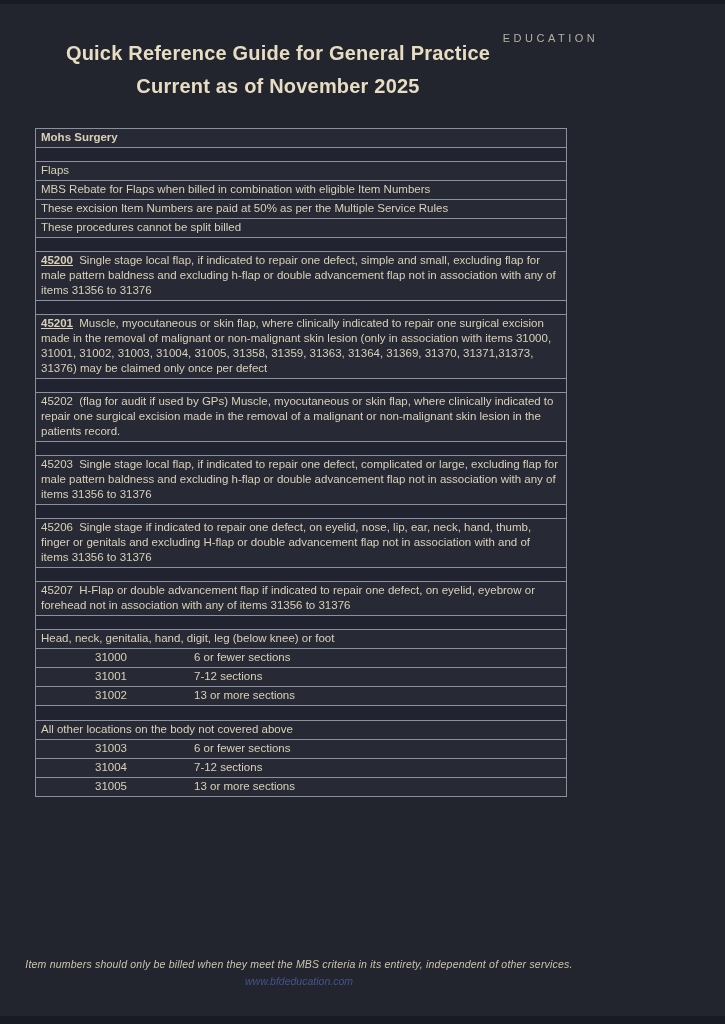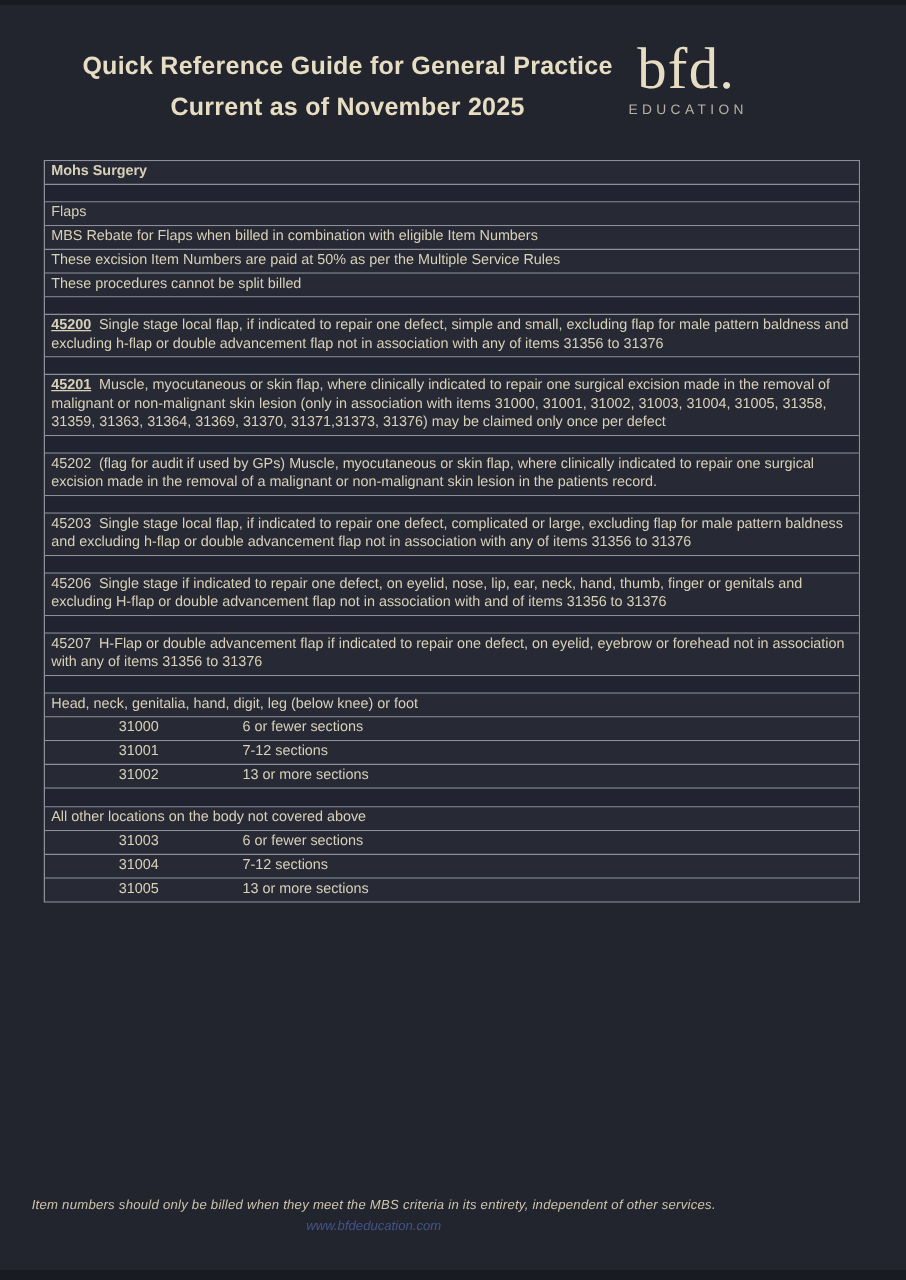--- a/index.html
+++ b/index.html
@@ -17,21 +17,21 @@
   .header{position:absolute;top:0;left:0;width:631px;height:125px;}
   .titles{position:absolute;top:42px;left:0;right:75px;text-align:center;color:var(--cream,#e6ddc3);}
   .title-1{font-size:20px;font-weight:bold;letter-spacing:.2px;}
   .title-2{font-size:20px;font-weight:bold;margin-top:10px;letter-spacing:.2px;}
   .logo{position:absolute;top:30px;right:32px;width:100px;text-align:center;color:var(--cream,#e6ddc3);}
   .logo-word{font-family:"Liberation Serif","DejaVu Serif",serif;font-size:47px;line-height:50px;letter-spacing:1px;}
   .logo-sub{font-size:11px;letter-spacing:3.5px;color:#b7b1a4;margin-top:2px;text-indent:3px;}
 
   
   .mohs-table{
-    position:absolute;left:35px;top:128px;width:653px;
+    position:absolute;left:35px;top:128px;width:532px;
     border:1px solid var(--border,#8b909b);
     box-sizing:border-box;
     font-size:11.5px;line-height:15px;color:var(--body-text,#d9d0b8);
   }
   .row{border-bottom:1px solid var(--border,#8b909b);box-sizing:border-box;}
   .row:last-child{border-bottom:none;}
   .row.section,.row.text,.row.item{background:var(--row-bg,#272a35);padding:1px 6px 2px 5px;}
   .row.code{background:var(--row-bg,#272a35);padding:1px 6px 2px 0;display:flex;}
   .row.spacer{background:var(--spacer-bg,#212330);height:14px;}
   .row.spacer.tall{height:15px;}
@@ -51,21 +51,20 @@
 <body style="--page-bg: #23252e; --row-bg: #272a35; --spacer-bg: #212330; --border: #8b909b; --cream: #e6ddc3; --body-text: #d9d0b8; --link: #44548a;">
 
 <div class="edge-strip edge-top"></div>
 
 <header class="header">
   <div class="titles">
     <div class="title-1">Quick Reference Guide for General Practice</div>
     <div class="title-2">Current as of November 2025</div>
   </div>
   <div class="logo">
-    <div class="logo-word">bfd.</div>
     <div class="logo-sub">EDUCATION</div>
   </div>
 </header>
 
 <main class="mohs-table" id="mohs-table">
     <div class="row section"><span class="bold">Mohs Surgery</span></div>
     <div class="row spacer"></div>
     <div class="row text"><span>Flaps</span></div>
     <div class="row text"><span>MBS Rebate for Flaps when billed in combination with eligible Item Numbers</span></div>
     <div class="row text"><span>These excision Item Numbers are paid at 50% as per the Multiple Service Rules</span></div>

